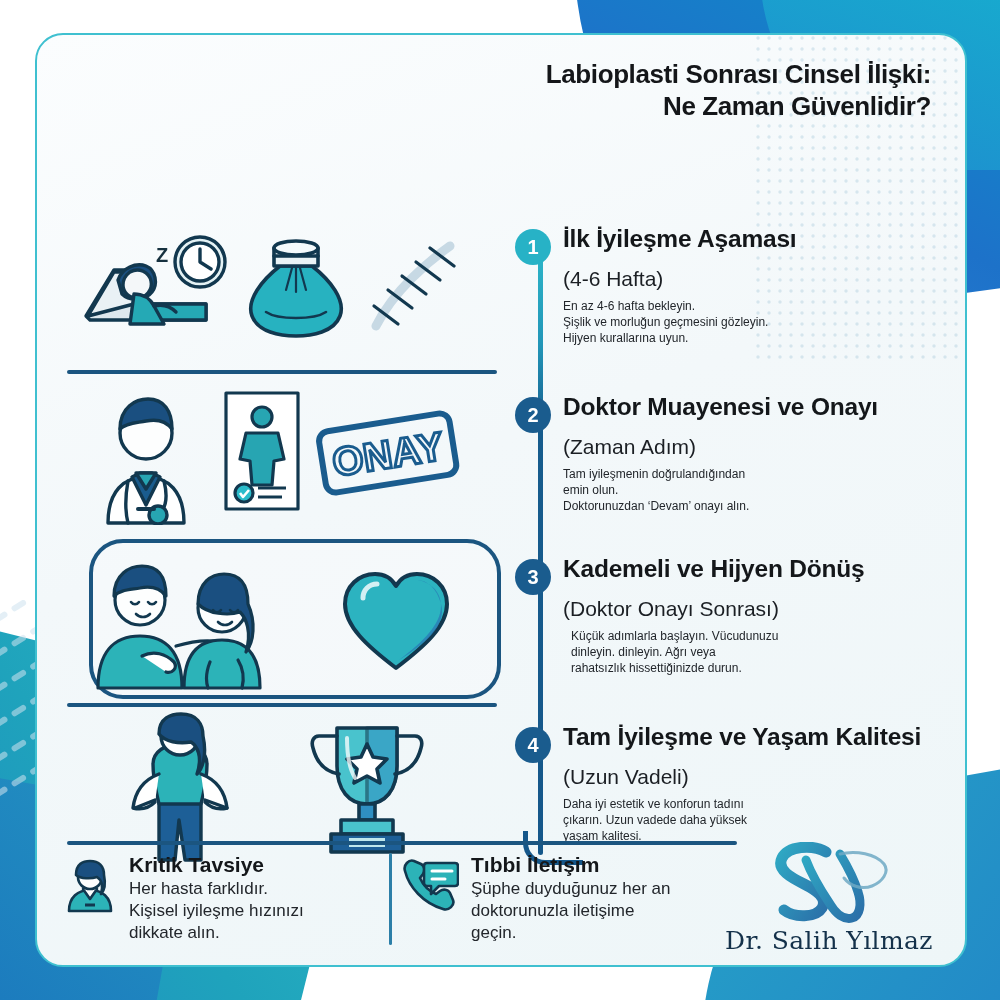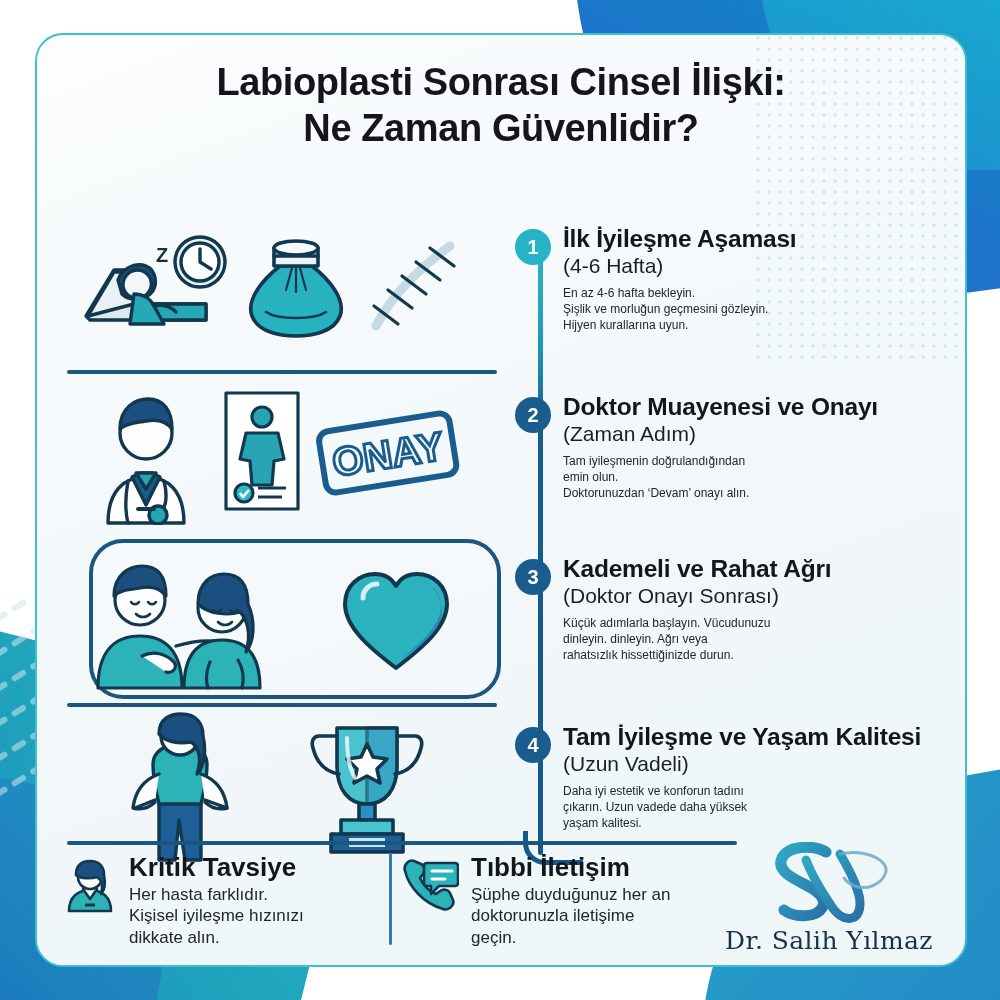--- a/index.html
+++ b/index.html
@@ -66,23 +66,23 @@
     overflow:hidden;
   }
   .card-dots {
     position:absolute; right:0; top:0; width:210px; height:330px;
     opacity:.35; pointer-events:none;
   }
 
   
   .title {
     position:absolute; left:0; right:0; top:24px;
-    text-align:center;
+    text-align:right;
     color:#141619;
-    font-size:38px;
+    font-size:26px;
     font-weight:bold;
     line-height:1.22;
     letter-spacing:-.4px;
     padding:0 34px;
   }
   .title .l2 { display:block; }
 
   
   .rail {
     position:absolute;
@@ -145,21 +145,21 @@
   .badge-cyan { background:#27b2c6; }
   .badge-navy { background:#1a5c8e; }
 
   .step-body { margin-left:48px; }
   .step-title {
     font-size:24.5px; font-weight:bold; color:#14171a;
     line-height:1.12; letter-spacing:-.2px;
   }
   .step-sub {
     font-size:21px; color:#1b1f24; line-height:1.22;
-    margin-top:1px;
+    margin-top:14px;
   }
   .step-desc {
     font-size:12px; color:#22262b; line-height:1.32;
     margin-top:7px;
   }
 
   
   .footer-rule {
     position:absolute; left:30px; top:806px; width:670px; height:4px;
     background:#1b5580; border-radius:3px;
@@ -167,21 +167,21 @@
   .foot { position:absolute; top:818px; }
   .foot-left  { left:26px;  width:330px; }
   .foot-right { left:364px; width:300px; }
   .foot-sep {
     position:absolute; left:352px; top:818px;
     width:3px; height:92px; background:#2c7fa8; border-radius:2px;
   }
   .foot-inner { display:flex; gap:12px; align-items:flex-start; }
   .foot-icon { flex:0 0 auto; margin-top:6px; }
   .foot-h {
-    font-size:26px; font-weight:bold; color:#14171a; line-height:1.1;
+    font-size:21px; font-weight:bold; color:#14171a; line-height:1.1;
   }
   .foot-p {
     font-size:17px; color:#22262b; line-height:1.28; margin-top:2px;
   }
 
   
   .sig { position:absolute; right:16px; bottom:10px; width:240px; text-align:center; }
   .sig-name {
     font-family:"DejaVu Serif", serif;
     font-size:25px; color:#14314a; letter-spacing:.4px; margin-top:-4px;
@@ -406,23 +406,23 @@
       <div class="step-sub">(Zaman Adım)</div>
       <div class="step-desc" style="white-space:pre-line;">Tam iyileşmenin doğrulandığından
 emin olun.
 Doktorunuzdan ‘Devam’ onayı alın.</div>
     </div>
   </div>
 
   <div class="step step-3">
     <div class="badge badge-navy">3</div>
     <div class="step-body">
-      <div class="step-title">Kademeli ve Rahat Ağrı</div>
+      <div class="step-title">Kademeli ve Hijyen Dönüş</div>
       <div class="step-sub">(Doktor Onayı Sonrası)</div>
-      <div class="step-desc" style="white-space:pre-line;">Küçük adımlarla başlayın. Vücudunuzu
+      <div class="step-desc" style="white-space:pre-line;margin-left:8px;">Küçük adımlarla başlayın. Vücudunuzu
 dinleyin. dinleyin. Ağrı veya
 rahatsızlık hissettiğinizde durun.</div>
     </div>
   </div>
 
   <div class="step step-4">
     <div class="badge badge-navy">4</div>
     <div class="step-body">
       <div class="step-title">Tam İyileşme ve Yaşam Kalitesi</div>
       <div class="step-sub">(Uzun Vadeli)</div>

